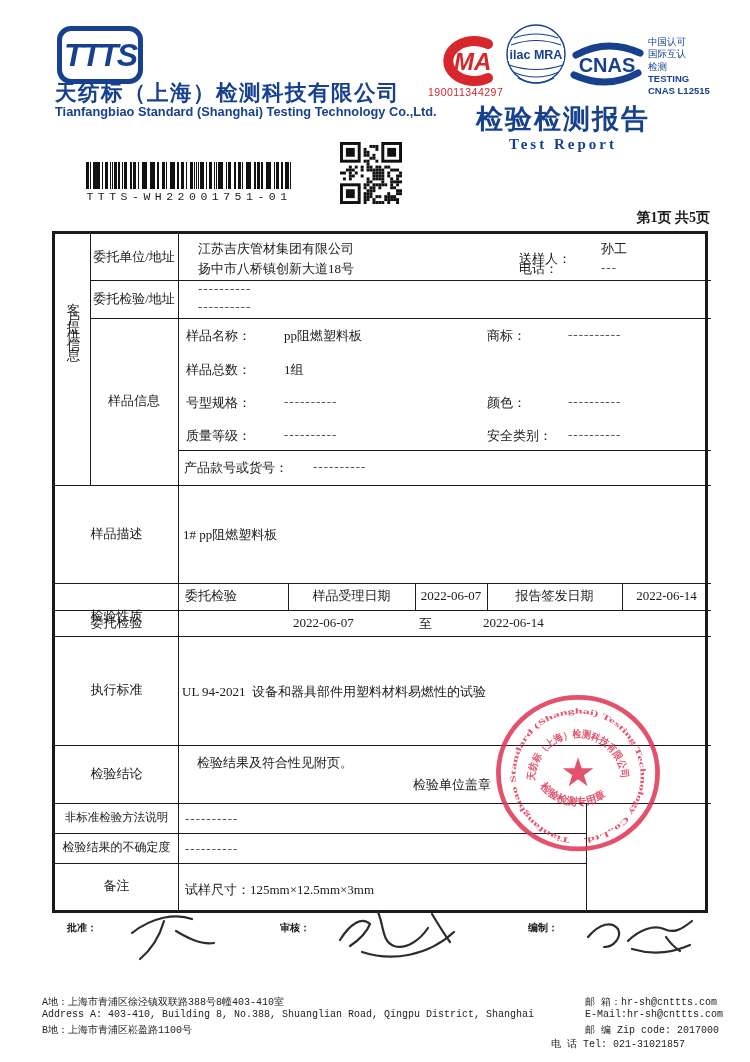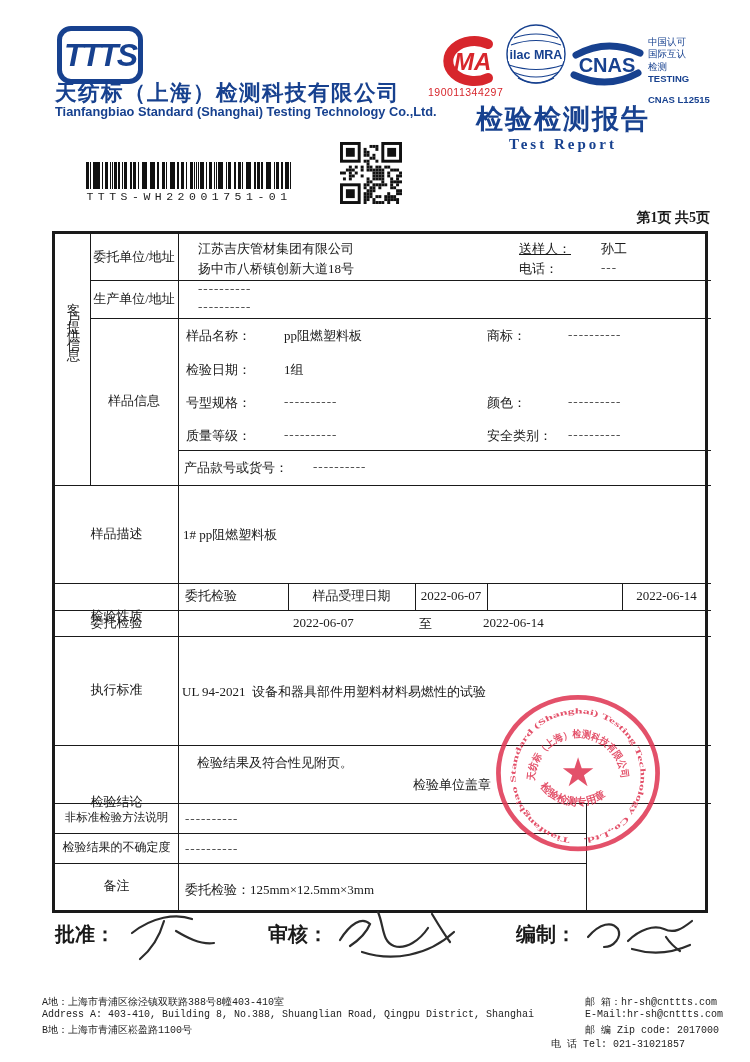--- a/index.html
+++ b/index.html
@@ -8,21 +8,21 @@
   .abs{position:absolute;}
   .line{position:absolute;background:#1a1a1a;}
   .cell{position:absolute;display:flex;align-items:center;justify-content:center;text-align:center;font-size:13px;line-height:1.15;}
   .cell.left{justify-content:flex-start;text-align:left;}
   .txt{position:absolute;font-size:13px;white-space:nowrap;}
   .dash{color:#4a4a4a;letter-spacing:1px;}
   .blue{color:#17418f;}
   .red{color:#d7262c;}
   .table-frame{position:absolute;left:52px;top:231px;width:656px;height:682px;border:3px solid #1a1a1a;box-sizing:border-box;}
   .vertical-label{writing-mode:vertical-rl;text-orientation:upright;letter-spacing:9px;font-size:13.5px;}
-  .sig-label{font-size:20px;font-weight:bold;}
+  .sig-label{font-size:10px;font-weight:bold;margin-left:12px;}
   .footer-line{position:absolute;font-family:"Liberation Mono","DejaVu Sans Mono",monospace;font-size:10px;white-space:nowrap;color:#222;}
   .barcode{position:absolute;left:86px;top:162px;width:206px;height:27px;background:#fff;
     background-image:
       repeating-linear-gradient(90deg,#111 0px,#111 1.5px,transparent 1.5px,transparent 4px),
       repeating-linear-gradient(90deg,#111 0px,#111 3px,transparent 3px,transparent 9.5px),
       repeating-linear-gradient(90deg,#111 0px,#111 1px,#fff 1px,#fff 6.5px);}
   .logo-box{position:absolute;left:57px;top:26px;width:76px;height:48px;border:5px solid #17418f;border-radius:14px;
     display:flex;align-items:center;justify-content:center;}
   .logo-box span{font-family:"Liberation Sans",sans-serif;font-weight:bold;font-style:italic;font-size:32px;color:#17418f;letter-spacing:-2px;}
 </style>
@@ -58,21 +58,21 @@
     <path d="M6,15 Q37,-2 70,13" stroke="#17418f" stroke-width="7" fill="none" stroke-linecap="round"></path>
     <path d="M4,35 Q37,50 68,33" stroke="#17418f" stroke-width="7" fill="none" stroke-linecap="round"></path>
     <text x="37" y="31.5" text-anchor="middle" font-family="Liberation Sans,sans-serif" font-size="20" font-weight="bold" fill="#17418f">CNAS</text>
   </svg>
 
   <div class="abs blue" style="left:648px;top:36px;width:72px;font-size:9.5px;line-height:1.3;font-family:'Liberation Sans',sans-serif;">
     <div>中国认可</div>
     <div>国际互认</div>
     <div>检测</div>
     <div style="font-weight:bold;">TESTING</div>
-    <div style="font-weight:bold;white-space:nowrap;margin-top:9px;">CNAS L12515</div>
+    <div style="font-weight:bold;white-space:nowrap;">CNAS L12515</div>
   </div>
 
   <div class="abs blue" style="left:468px;top:136px;width:190px;font-size:15px;font-weight:bold;letter-spacing:3px;text-align:center;">Test Report</div>
   <div class="abs blue" style="left:468px;top:101px;width:190px;font-size:27px;font-weight:bold;letter-spacing:2px;text-align:center;white-space:nowrap;">检验检测报告</div>
 
   <div class="barcode"></div>
   <div class="abs" style="left:78px;top:190px;width:222px;text-align:center;font-family:'Liberation Mono','DejaVu Sans Mono',monospace;font-size:11.5px;letter-spacing:4.5px;">TTTS-WH22001751-01</div>
 
   <svg class="abs" style="left:340px;top:142px;" width="62" height="62" viewBox="0 0 63 63">
     <rect x="0" y="0" width="63" height="63" fill="#fff"></rect>
@@ -237,76 +237,77 @@
     <div class="line" style="left:0;top:511px;width:656px;height:1px;"></div>
     <div class="line" style="left:0;top:569px;width:656px;height:1px;"></div>
     <div class="line" style="left:0;top:599px;width:531px;height:1px;"></div>
     <div class="line" style="left:0;top:629px;width:531px;height:1px;"></div>
 
     <div class="abs vertical-label" style="left:9px;top:58px;width:18px;height:190px;">客户提供信息</div>
 
     <div class="cell" style="left:35px;top:0;width:88px;height:46px;">委托单位/地址</div>
     <div class="txt" style="left:143px;top:6px;">江苏吉庆管材集团有限公司</div>
     <div class="txt" style="left:143px;top:26px;">扬中市八桥镇创新大道18号</div>
-    <div class="txt" style="left:464px;top:6px;text-decoration:underline;">送样人：</div>
+    <div class="txt" style="left:464px;top:16px;">送样人：</div>
     <div class="txt" style="left:546px;top:6px;">孙工</div>
     <div class="txt" style="left:464px;top:26px;">电话：</div>
     <div class="txt dash" style="left:546px;top:26px;">---</div>
 
-    <div class="cell" style="left:35px;top:46px;width:88px;height:38px;">生产单位/地址</div>
+    <div class="cell" style="left:35px;top:46px;width:88px;height:38px;">委托检验/地址</div>
     <div class="txt dash" style="left:143px;top:47px;">----------</div>
     <div class="txt dash" style="left:143px;top:65px;">----------</div>
 
     <div class="cell" style="left:35px;top:84px;width:88px;height:167px;">样品信息</div>
     <div class="txt" style="left:131px;top:93px;">样品名称：</div>
     <div class="txt" style="left:229px;top:93px;">pp阻燃塑料板</div>
     <div class="txt" style="left:432px;top:93px;">商标：</div>
     <div class="txt dash" style="left:513px;top:93px;">----------</div>
-    <div class="txt" style="left:131px;top:127px;">检验日期：</div>
+    <div class="txt" style="left:131px;top:127px;">样品总数：</div>
     <div class="txt" style="left:229px;top:127px;">1组</div>
     <div class="txt" style="left:131px;top:160px;">号型规格：</div>
     <div class="txt dash" style="left:229px;top:160px;">----------</div>
     <div class="txt" style="left:432px;top:160px;">颜色：</div>
     <div class="txt dash" style="left:513px;top:160px;">----------</div>
     <div class="txt" style="left:131px;top:193px;">质量等级：</div>
     <div class="txt dash" style="left:229px;top:193px;">----------</div>
     <div class="txt" style="left:432px;top:193px;">安全类别：</div>
     <div class="txt dash" style="left:513px;top:193px;">----------</div>
     <div class="txt" style="left:129px;top:225px;">产品款号或货号：</div>
     <div class="txt dash" style="left:258px;top:225px;">----------</div>
 
     <div class="cell" style="left:0;top:251px;width:123px;height:98px;">样品描述</div>
     <div class="txt" style="left:128px;top:292px;">1# pp阻燃塑料板</div>
 
     <div class="cell" style="left:0;top:349px;width:123px;height:27px;margin-top:20px;">检验性质</div>
     <div class="cell left" style="left:123px;top:349px;width:110px;height:27px;padding-left:7px;">委托检验</div>
     <div class="cell" style="left:233px;top:349px;width:127px;height:27px;">样品受理日期</div>
     <div class="cell" style="left:360px;top:349px;width:72px;height:27px;">2022-06-07</div>
+    <div class="cell" style="left:432px;top:349px;width:135px;height:27px;">报告签发日期</div>
     <div class="cell" style="left:567px;top:349px;width:89px;height:27px;">2022-06-14</div>
 
     <div class="cell" style="left:0;top:376px;width:123px;height:26px;">委托检验</div>
     <div class="txt" style="left:238px;top:381px;">2022-06-07</div>
     <div class="txt" style="left:364px;top:381px;">至</div>
     <div class="txt" style="left:428px;top:381px;">2022-06-14</div>
 
     <div class="cell" style="left:0;top:402px;width:123px;height:109px;">执行标准</div>
     <div class="txt" style="left:127px;top:449px;white-space:pre;">UL 94-2021  设备和器具部件用塑料材料易燃性的试验</div>
 
-    <div class="cell" style="left:0;top:511px;width:123px;height:58px;margin-top:28px;">检验结论</div>
+    <div class="cell" style="left:0;top:511px;width:123px;height:58px;">检验结论</div>
     <div class="txt" style="left:142px;top:520px;">检验结果及符合性见附页。</div>
     <div class="txt" style="left:358px;top:542px;">检验单位盖章</div>
 
     <div class="cell" style="left:0;top:569px;width:123px;height:30px;font-size:11.5px;">非标准检验方法说明</div>
     <div class="txt dash" style="left:130px;top:577px;">----------</div>
 
     <div class="cell" style="left:0;top:599px;width:123px;height:30px;font-size:12px;">检验结果的不确定度</div>
     <div class="txt dash" style="left:130px;top:607px;">----------</div>
 
     <div class="cell" style="left:0;top:629px;width:123px;height:47px;">备注</div>
-    <div class="txt" style="left:130px;top:647px;">委托检验：125mm×12.5mm×3mm</div>
+    <div class="txt" style="left:130px;top:647px;">试样尺寸：125mm×12.5mm×3mm</div>
   </div>
 
   <svg class="abs" style="left:488px;top:685px;z-index:5;opacity:.88;" width="180" height="180" viewBox="0 0 190 180">
     <defs>
       <path id="stamp-outer" d="M95,157 a66,66 0 1 1 0.01,0"></path>
       <path id="stamp-inner" d="M49,96 a46,46 0 1 1 92,0"></path>
       <path id="stamp-bottom" d="M47,86 a50,50 0 0 0 96,0"></path>
     </defs>
     <ellipse cx="95" cy="88" rx="84" ry="80" fill="none" stroke="#e03a56" stroke-width="5"></ellipse>
     <text font-family="Liberation Serif,serif" font-size="8" fill="#e03a56" font-weight="bold">

